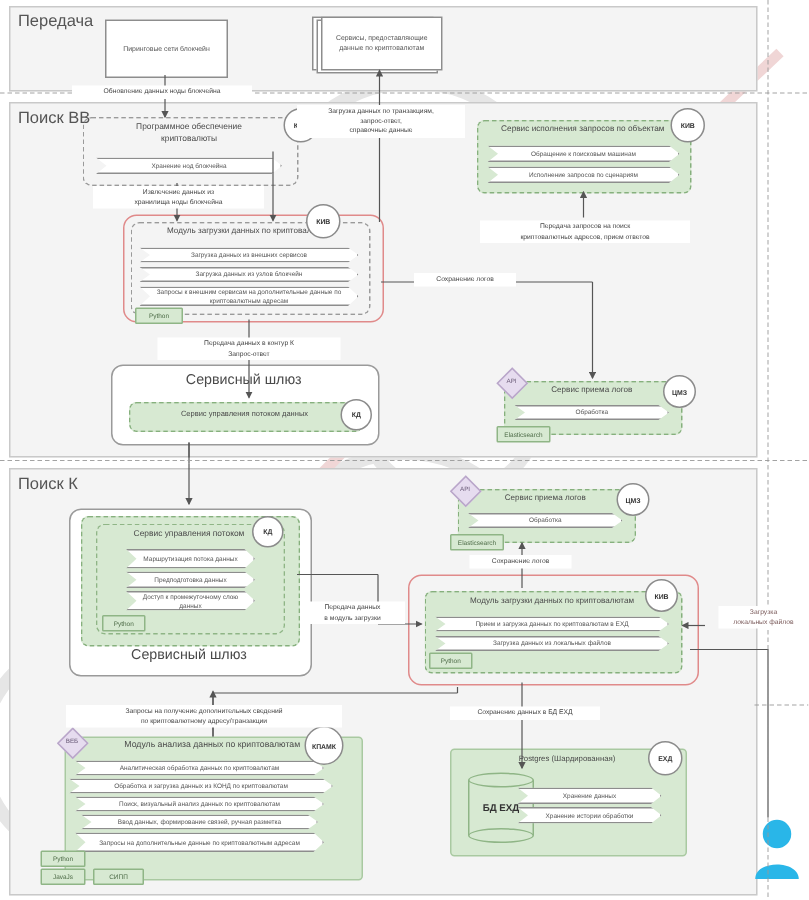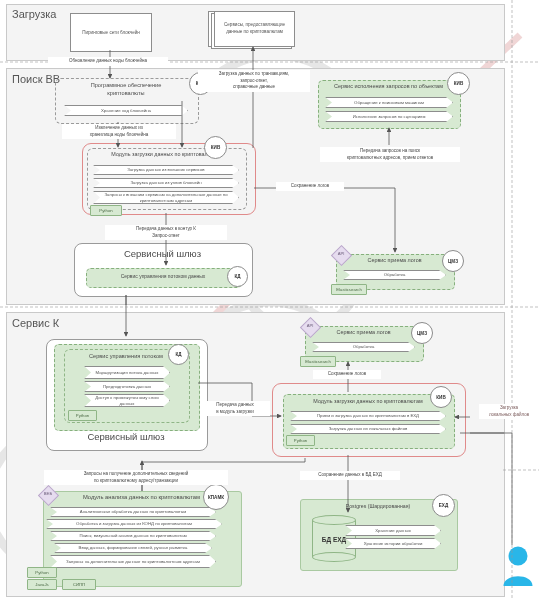--- a/index.html
+++ b/index.html
@@ -90,21 +90,21 @@
       <text class="wm-text" x="300" y="120" font-size="78" fill="#e4e4e4">B</text>
       <text class="wm-text" x="365" y="150" font-size="78" fill="#e4e4e4">E</text>
       <text class="wm-text" x="215" y="300" font-size="84" fill="#e4e4e4">C</text>
       <text class="wm-text" x="10" y="470" font-size="78" fill="#ececec">A</text>
       <text class="wm-text" x="235" y="420" font-size="70" fill="#eaeaea">O</text>
       <text class="wm-text" x="200" y="460" font-size="52" fill="#ededed">D</text>
     </svg>
   </div>
 
   <div class="zone" style="left:6px;top:4px;width:497px;height:55px;"></div>
-  <div class="zone-title" style="left:12px;top:8px;">Загрузка</div>
+  <div class="zone-title" style="left:12px;top:8px;">Передача</div>
 
   <div class="plainbox" style="left:70px;top:13px;width:80px;height:37px;">
     <div class="cap">Пиринговые сети блокчейн</div>
   </div>
 
   <div class="plainbox" style="left:208px;top:11px;width:79px;height:34px;"></div>
   <div class="plainbox" style="left:211px;top:13px;width:79px;height:34px;"></div>
   <div class="plainbox" style="left:214px;top:11px;width:79px;height:34px;">
     <div class="cap" style="white-space:pre-line;">Сервисы, предоставляющие
 данные по криптовалютам</div>
@@ -142,21 +142,21 @@
 
   <div class="greenpanel" style="left:336px;top:254px;width:117px;height:34px;"></div>
   <div class="hdr" style="left:336px;top:257px;width:117px;font-size:5.4px;">Сервис приема логов</div>
   <div class="chev" style="left:343px;top:270px;width:103px;height:10px;">Обработка</div>
   <div class="badge" style="left:442px;top:250px;width:20px;height:20px;">ЦМЗ</div>
   <div class="diamond" style="left:334px;top:248px;width:13px;height:13px;"></div>
   <div class="diamond-lbl" style="left:332px;top:251px;width:18px;">API</div>
   <div class="tag" style="left:331px;top:284px;width:34px;height:9px;">Elasticsearch</div>
 
   <div class="zone" style="left:6px;top:312px;width:497px;height:283px;"></div>
-  <div class="zone-title" style="left:12px;top:317px;">Сервис К</div>
+  <div class="zone-title" style="left:12px;top:317px;">Поиск К</div>
 
   <div class="solidround" style="left:46px;top:339px;width:160px;height:110px;"></div>
   <div class="greenpanel" style="left:54px;top:344px;width:144px;height:85px;"></div>
   <div class="dashbox" style="left:64px;top:349px;width:124px;height:72px;border-color:#8fb586;"></div>
   <div class="hdr" style="left:64px;top:353px;width:124px;font-size:5.6px;">Сервис управления потоком</div>
   <div class="chev" style="left:84px;top:366px;width:86px;height:13px;">Маршрутизация потока данных</div>
   <div class="chev" style="left:84px;top:381px;width:86px;height:11px;">Предподготовка данных</div>
   <div class="chev" style="left:84px;top:394px;width:86px;height:13px;">Доступ к промежуточному слою данных</div>
   <div class="badge" style="left:168px;top:344px;width:19px;height:19px;">КД</div>
   <div class="tag" style="left:68px;top:410px;width:27px;height:9px;">Python</div>

